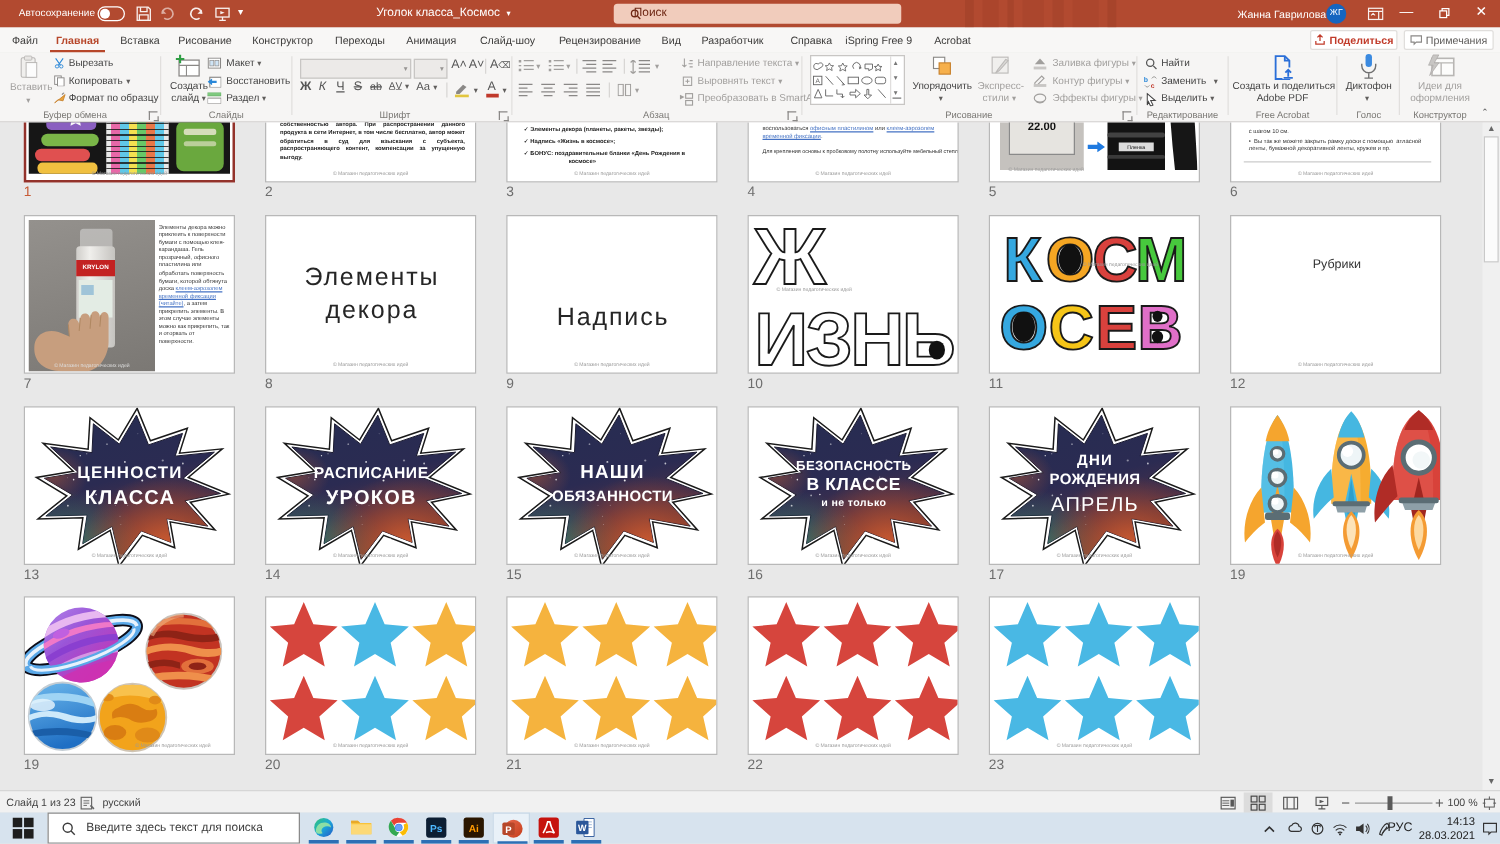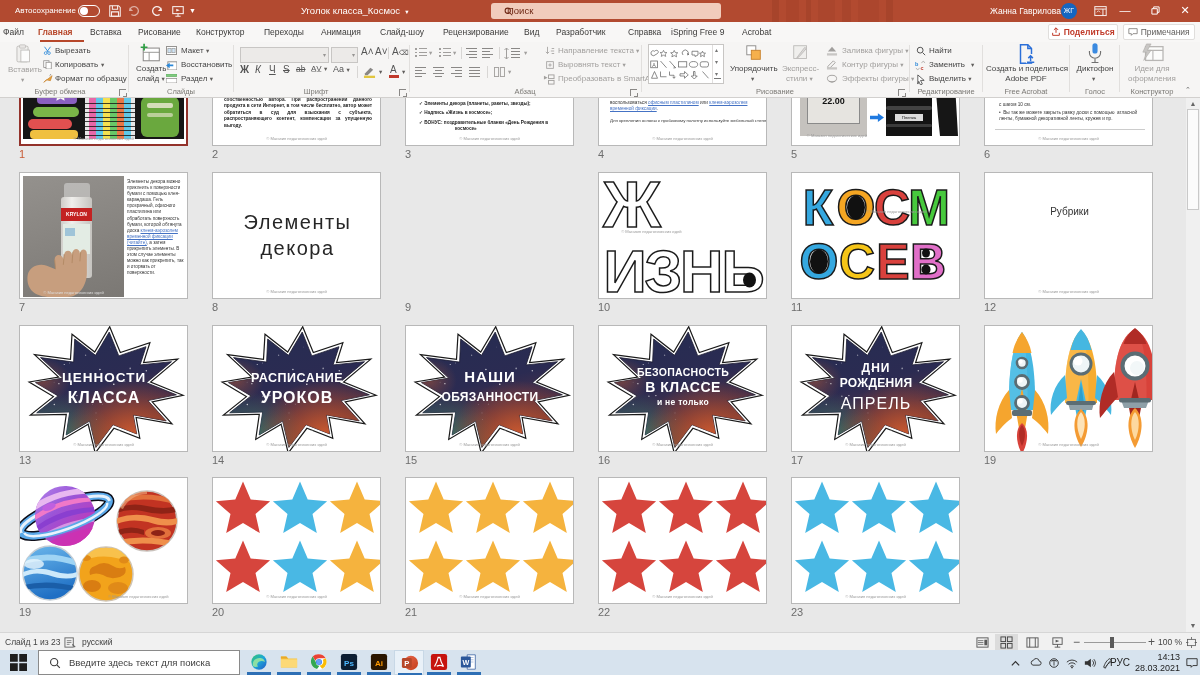--- a/index.html
+++ b/index.html
@@ -7,21 +7,21 @@
 #titlebar{position:absolute;left:0;top:0;width:1200px;height:22px;background:#b24a30;color:#fff;font-size:10px}
 #titlebar .t{position:absolute;top:0;height:22px;line-height:22px;white-space:nowrap}
 .toggle{position:absolute;left:78px;top:5px;width:22px;height:12px;border:1px solid #fff;border-radius:6px}
 .toggle i{position:absolute;left:1px;top:1px;width:8px;height:8px;border-radius:50%;background:#fff}
 .qico{position:absolute;top:4px;width:14px;height:14px;opacity:.92}
 #searchpill{position:absolute;left:491px;top:3px;width:230px;height:16px;background:#f1ccbc;border-radius:3px;color:#6e2714;font-size:9.5px;line-height:16px}
 .deco{position:absolute;top:0;height:22px;background:#9f3f28;opacity:.55}
 .avatar{position:absolute;left:1061px;top:3px;width:16px;height:16px;border-radius:50%;background:#1565c0;color:#fff;font-size:7px;text-align:center;line-height:16px}
 .winbtn{position:absolute;top:0;width:30px;height:22px;color:#fff;text-align:center;line-height:20px;font-size:11px}
 #tabs{position:absolute;left:0;top:22px;width:1200px;height:20px;background:#f8f7f6;font-size:8.5px;color:#3b3a39}
-#tabs .tab{position:absolute;top:0;height:20px;line-height:20px;text-align:left;white-space:nowrap}
+#tabs .tab{position:absolute;top:0;height:20px;line-height:20px;text-align:center;white-space:nowrap}
 #tabs .sel{color:#b7472a;font-weight:bold}
 #tabs .sel::after{content:"";position:absolute;left:2px;right:2px;bottom:0;height:2.5px;background:#b7472a}
 .tbtn{position:absolute;top:2px;height:16px;border:1px solid #e0dedc;background:#fff;border-radius:2px;font-size:8.5px;line-height:14px;text-align:center;white-space:nowrap}
 #ribbon{position:absolute;left:0;top:42px;width:1200px;height:56px;background:#f6f5f4;border-bottom:1px solid #d2d0ce;font-size:8px;color:#444}
 .gsep{position:absolute;top:3px;height:47px;width:1px;background:#e1dfdd}
 .glabel{position:absolute;top:45px;height:12px;font-size:7.5px;color:#7a7874;text-align:center}
 .launch{position:absolute;top:47px;width:7px;height:7px;border-left:1px solid #8a8886;border-top:1px solid #8a8886}
 .launch::after{content:"";position:absolute;right:-1px;bottom:-1px;width:3px;height:3px;border-right:1.5px solid #8a8886;border-bottom:1.5px solid #8a8886}
 .ric{position:absolute;font-size:8px;color:#444;white-space:nowrap}
 .gray{color:#a19f9d}
@@ -470,20 +470,24 @@
   <div class="cap" style="left:0;right:0;bottom:1px;text-align:center;color:#ddd">© Магазин педагогических идей</div>
 </div>
 <div class="abs" style="left:107px;top:6px;width:58px;font-size:4.6px;line-height:6.1px;color:#333">Элементы декора можно приклеить к поверхности бумаги с помощью клея-карандаша. Гель прозрачный, офисного пластилина или обработать поверхность бумаги, которой обтянута доска <span style="color:#4472c4;text-decoration:underline">клеем-аэрозолем временной фиксации (читайте)</span>, а затем прикрепить элементы. В этом случае элементы можно как прикрепить, так и оторвать от поверхности.</div>
     </div>
 <div class="snum" style="left:19px;top:203px;color:#6d6d6d">7</div>
 <div class="slide" style="left:212px;top:74px">
       <div class="abs" style="left:0;width:169px;top:36px;font-size:20px;letter-spacing:1.5px;color:#262626;text-align:center;line-height:26px">Элементы<br>декора</div>
       <div class="cap" style="left:0;right:0;bottom:3px;text-align:center">© Магазин педагогических идей</div>
     </div>
 <div class="snum" style="left:212px;top:203px;color:#6d6d6d">8</div>
+<div class="slide" style="left:405px;top:74px">
+      <div class="abs" style="left:0;width:169px;top:70px;font-size:20px;letter-spacing:1.5px;color:#262626;text-align:center">Надпись</div>
+      <div class="cap" style="left:0;right:0;bottom:3px;text-align:center">© Магазин педагогических идей</div>
+    </div>
 <div class="snum" style="left:405px;top:203px;color:#6d6d6d">9</div>
 <div class="slide" style="left:598px;top:74px">
       <svg class="abs" style="left:0;top:0;width:169px;height:127px" viewBox="0 0 169 127">
 <text x="33" y="54" font-family="Liberation Sans" font-size="64" font-weight="bold" fill="#fff" stroke="#1a1a1a" stroke-width="1.5" text-anchor="middle">Ж</text>
 <text x="84" y="119" font-family="Liberation Sans" font-size="60" font-weight="bold" fill="#fff" stroke="#1a1a1a" stroke-width="1.5" letter-spacing="-2" text-anchor="middle">ИЗНЬ</text>
 <ellipse cx="150.5" cy="107" rx="6.5" ry="7.5" fill="#111"></ellipse>
 </svg>
 <div class="cap" style="left:8px;top:56px">© Магазин педагогических идей</div>
     </div>
 <div class="snum" style="left:598px;top:203px;color:#6d6d6d">10</div>

